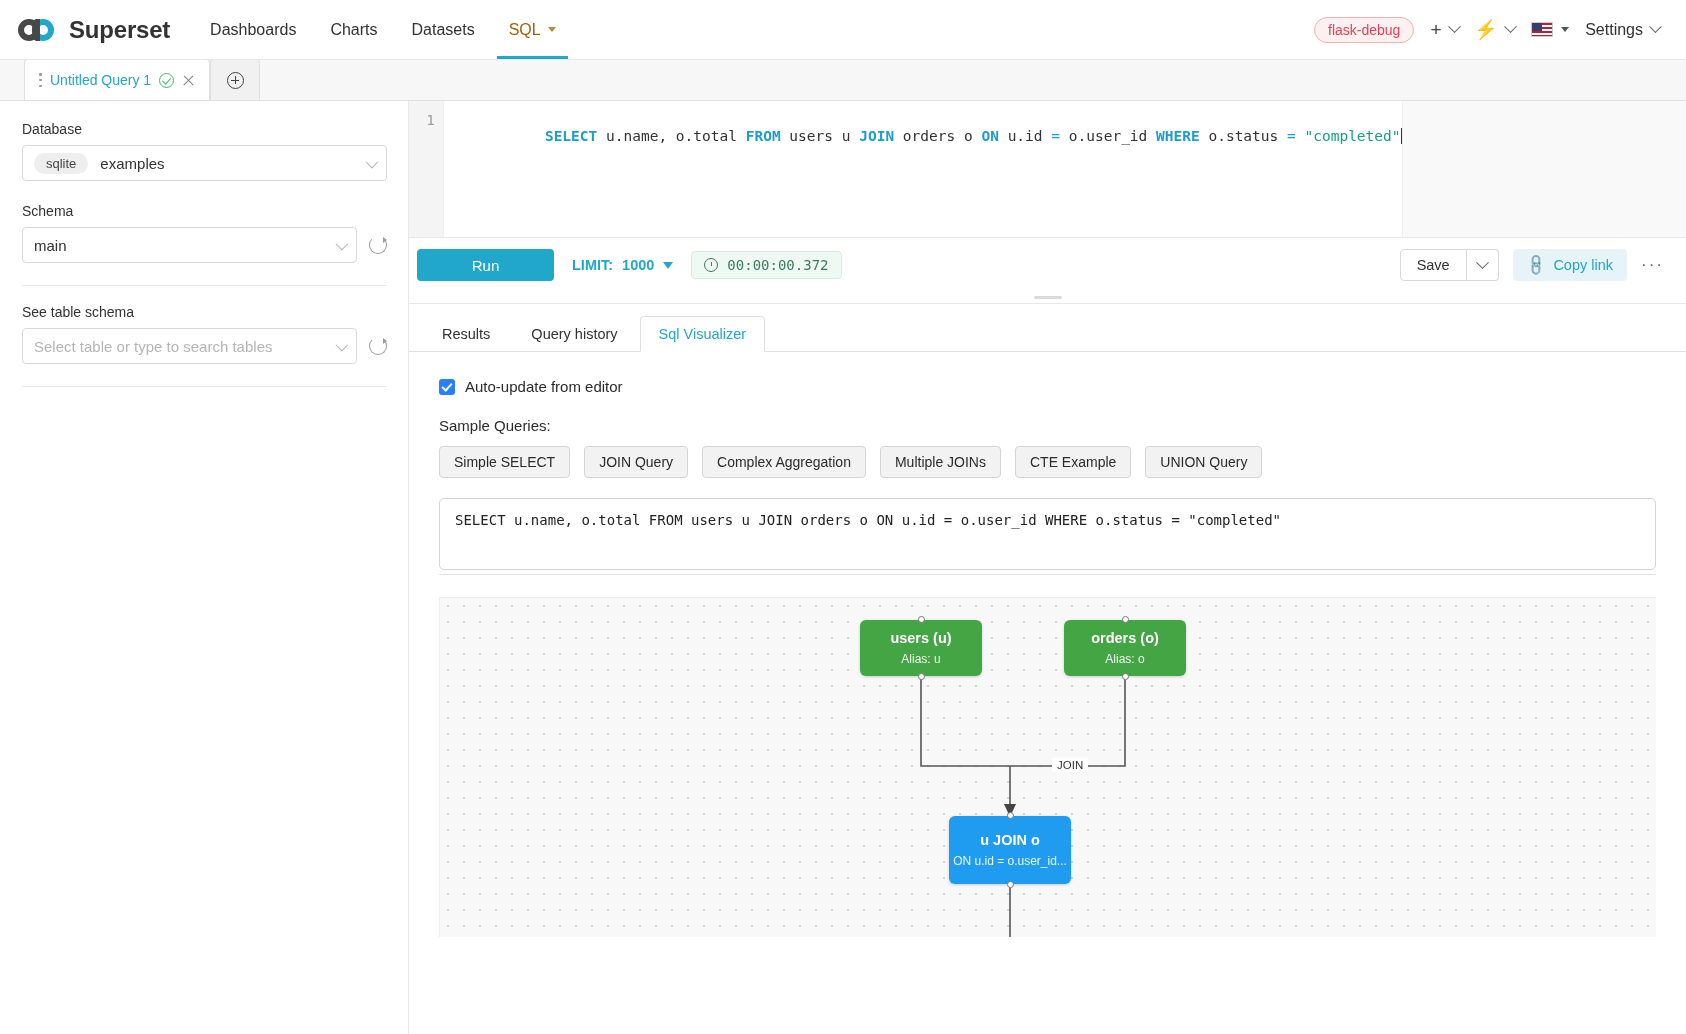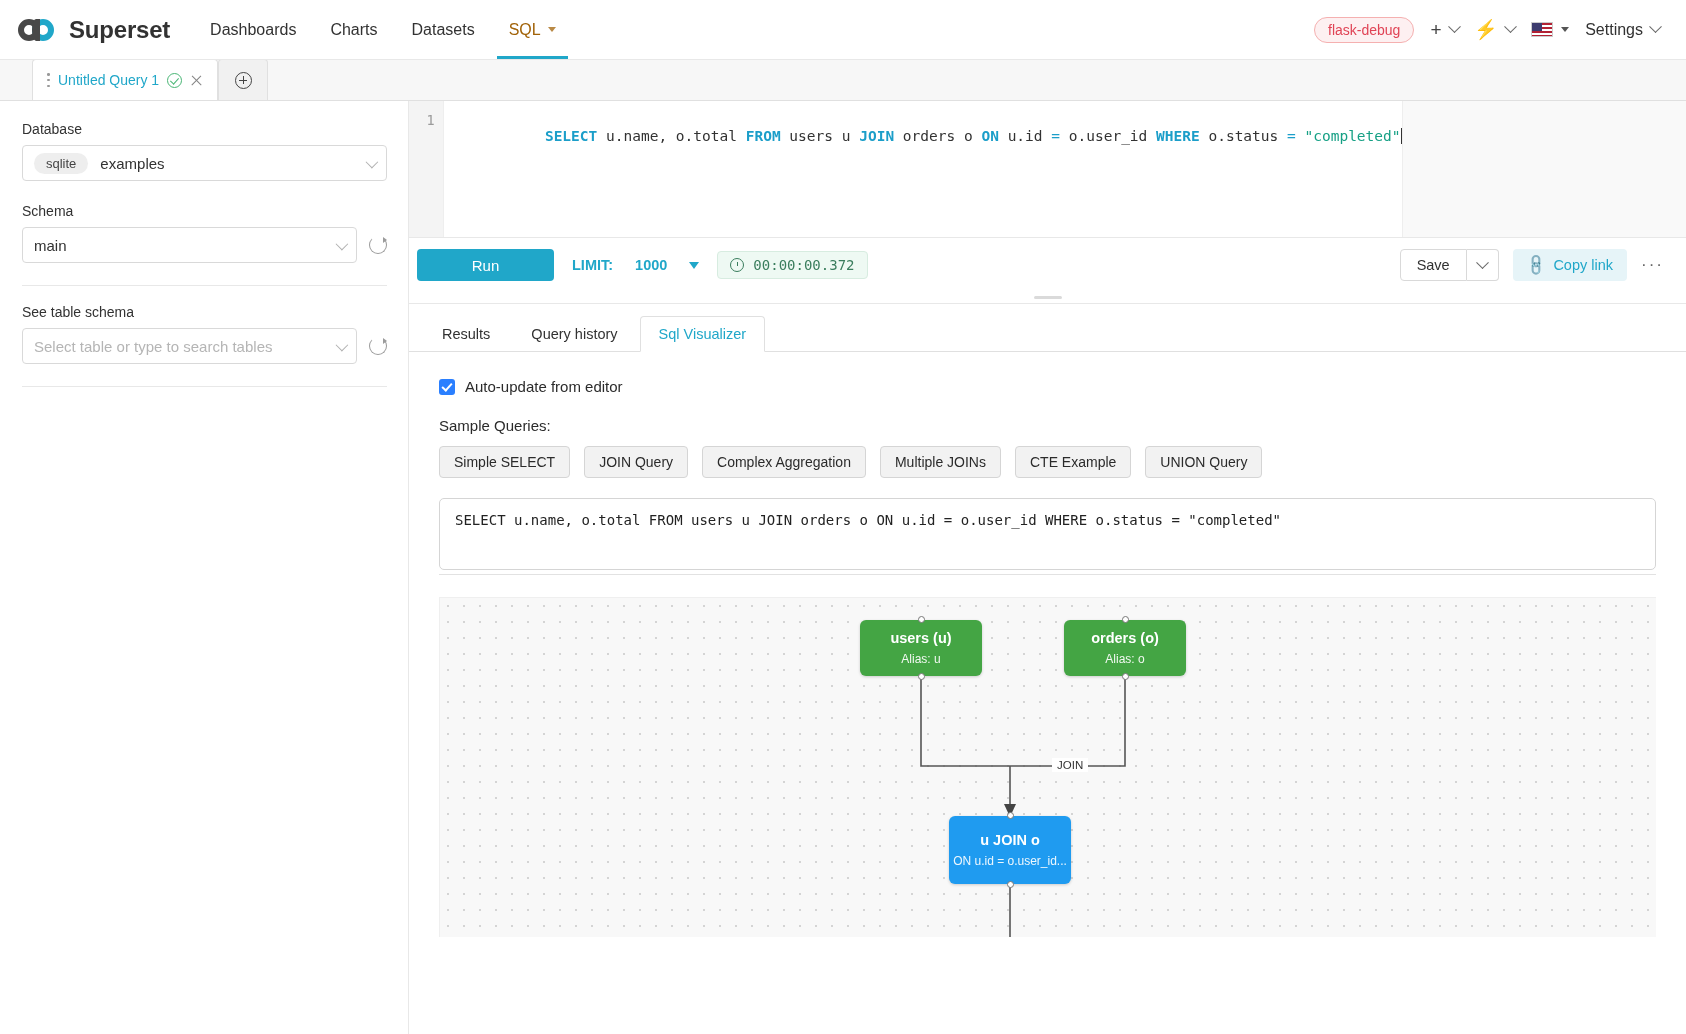--- a/index.html
+++ b/index.html
@@ -74,21 +74,21 @@
   .flag .canton { position: absolute; left: 0; top: 0; width: 10px; height: 8px; background: #3c3b6e; }
   .tri-down {
     width: 0; height: 0; border-left: 4px solid transparent;
     border-right: 4px solid transparent; border-top: 5px solid #555;
   }
   .settings { font-size: 16px; color: #323232; display: flex; align-items: center; gap: 8px; cursor: pointer; }
 
   
   .tabbar {
     height: 41px; background: #f7f7f7; border-bottom: 1px solid #e0e0e0;
-    display: flex; align-items: flex-end; padding-left: 32px;
+    display: flex; align-items: flex-end; padding-left: 24px;
   }
   .qtab {
     height: 41px; background: #fff; border: 1px solid #e0e0e0; border-bottom: none;
     border-radius: 4px 4px 0 0; display: flex; align-items: center; gap: 8px;
     padding: 0 14px; font-size: 14px; color: #20a7c9; cursor: pointer;
   }
   .dots-v {
     width: 3px; height: 14px; display: flex; flex-direction: column;
     justify-content: space-between; align-items: center;
   }
@@ -185,21 +185,21 @@
 
   .toolbar {
     height: 54px; display: flex; align-items: center; padding: 0 22px 0 8px; gap: 18px;
     background: #fff;
   }
   .btn-run {
     width: 137px; height: 32px; background: #20a7c9; color: #fff; border: none;
     border-radius: 4px; font-size: 15px; cursor: pointer;
   }
   .limit-ctl {
-    display: flex; align-items: center; gap: 22px; color: #20a7c9; font-size: 14.5px; cursor: pointer;
+    display: flex; align-items: center; gap: 9px; color: #20a7c9; font-size: 14.5px; cursor: pointer;
   }
   .limit-ctl .lab { font-weight: 600; }
   .tri-down-teal {
     width: 0; height: 0; border-left: 5px solid transparent;
     border-right: 5px solid transparent; border-top: 7px solid #20a7c9;
   }
   .timer {
     display: flex; align-items: center; gap: 9px; background: #eef9f3; border: 1px solid #d7ece0;
     border-radius: 4px; padding: 5px 12px; color: #3a7d5d; font-size: 14px;
     font-family: "DejaVu Sans Mono", monospace;

